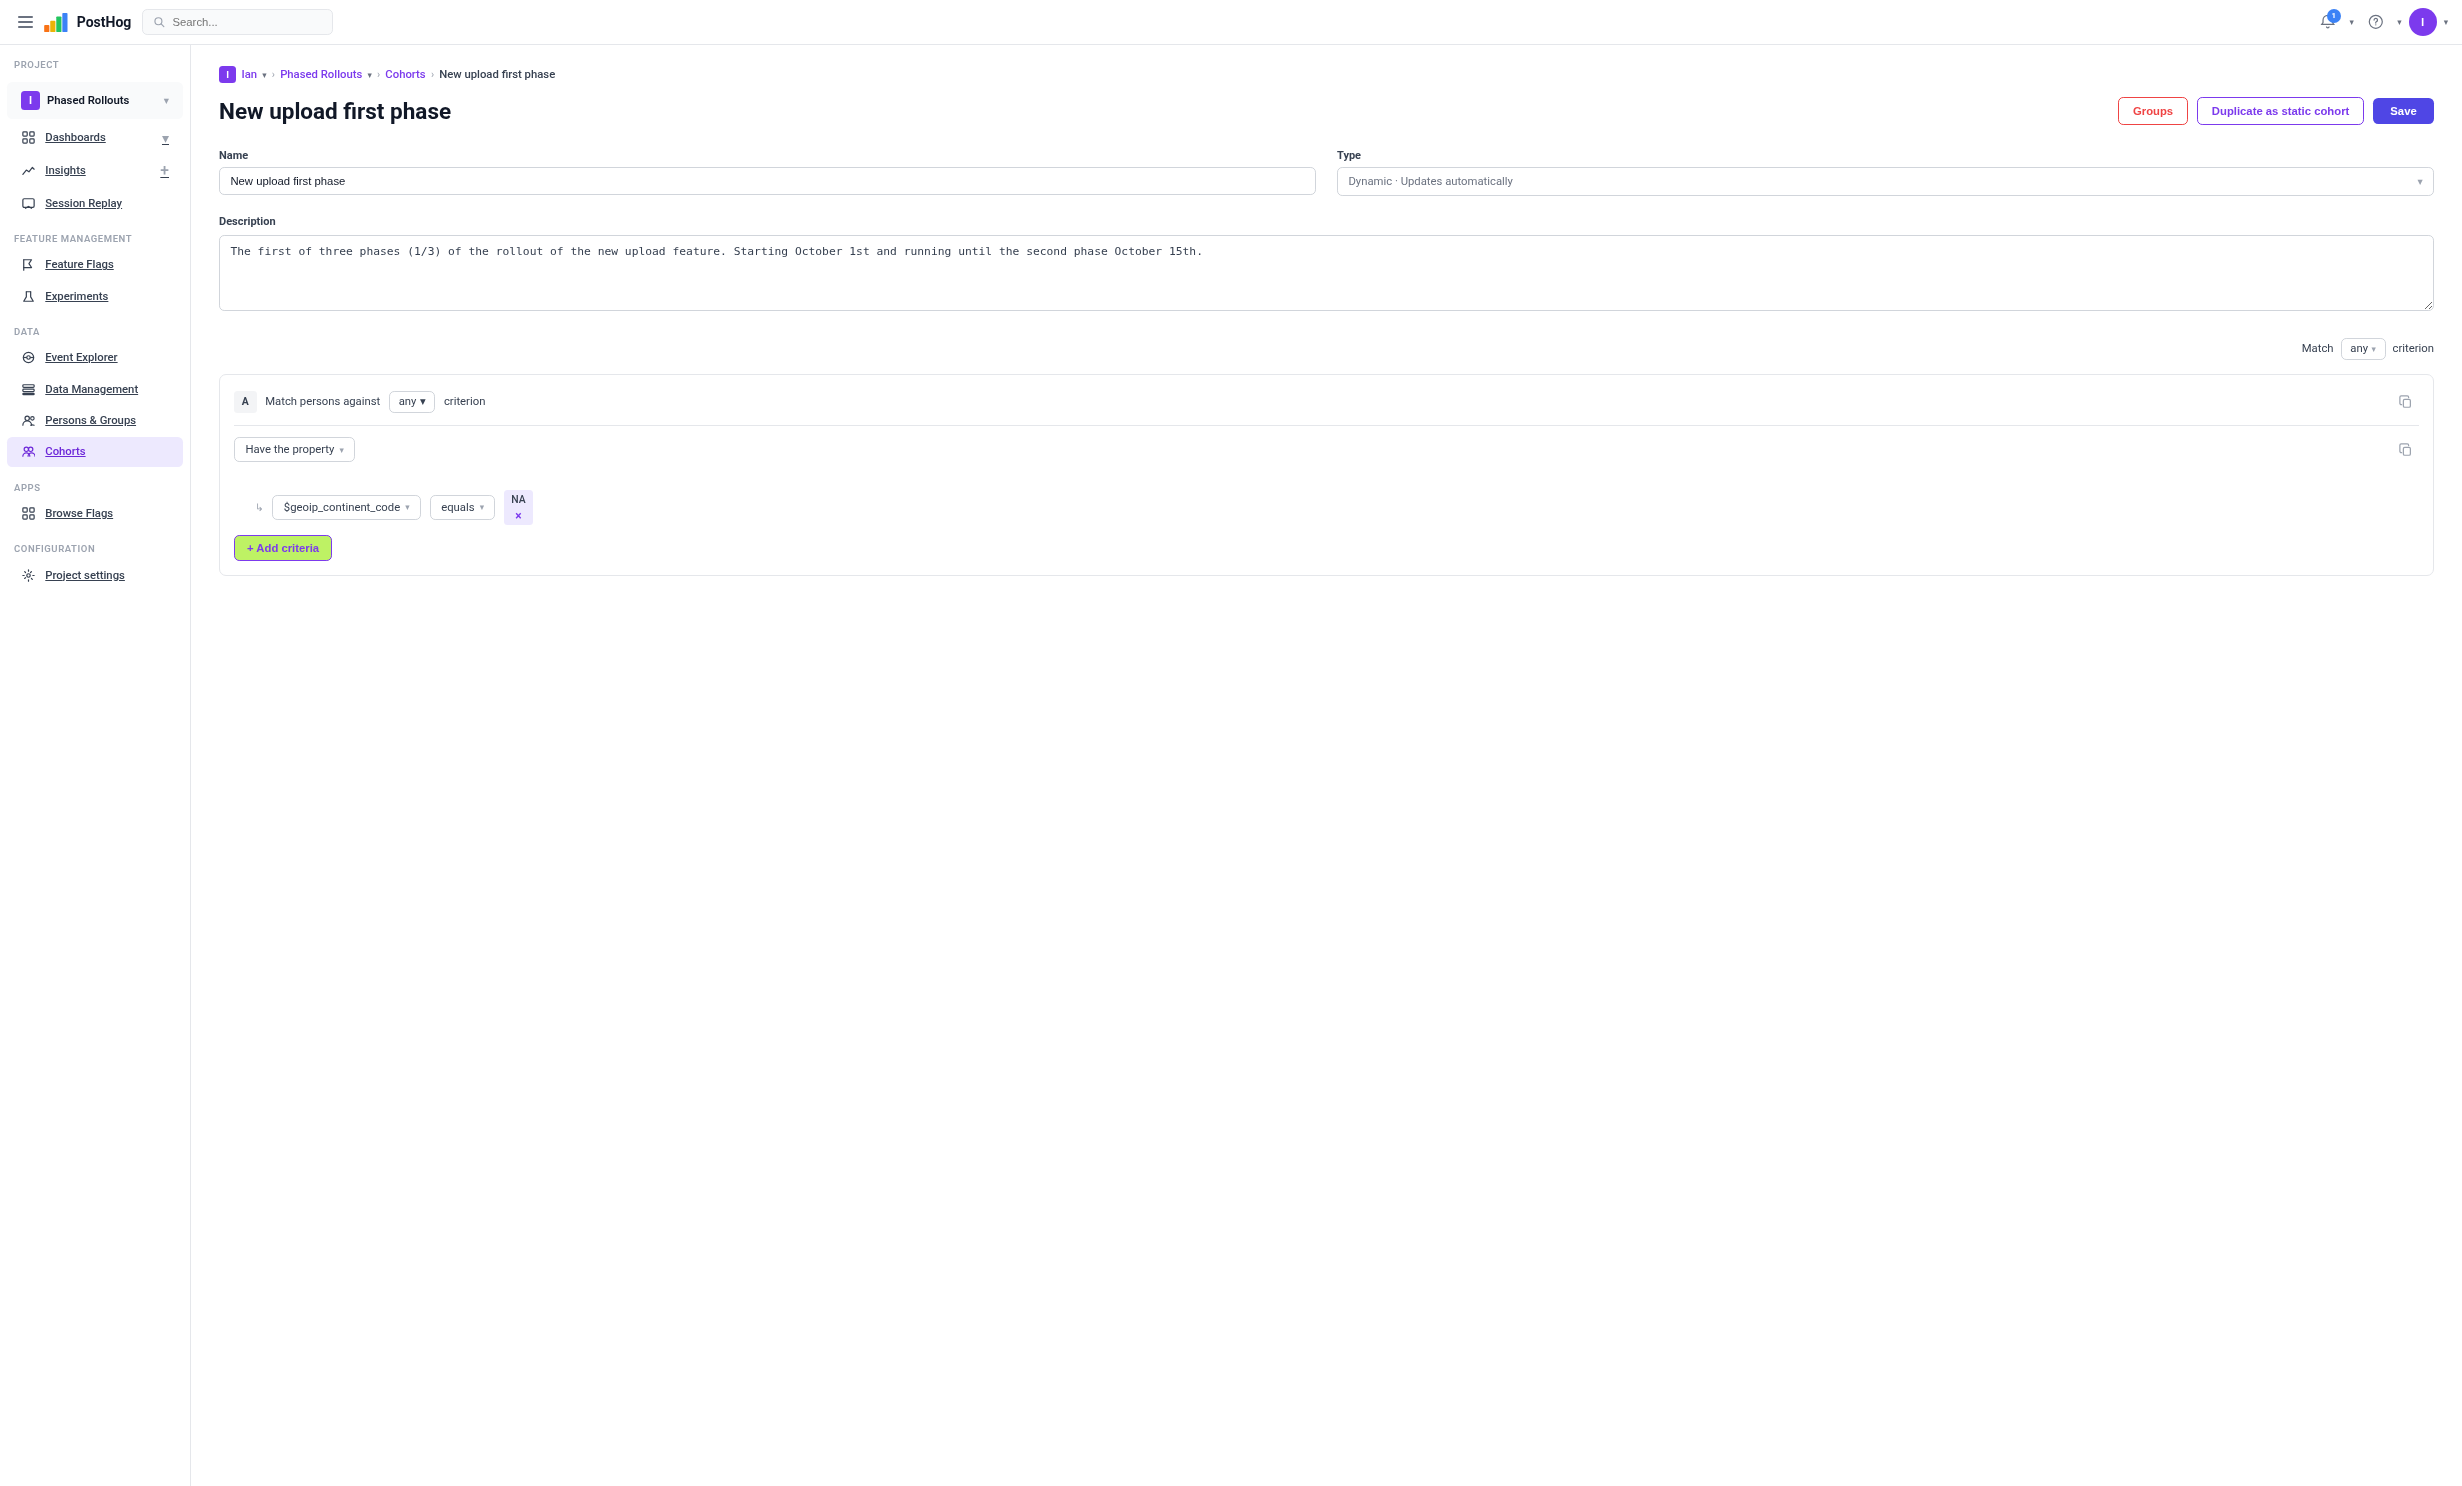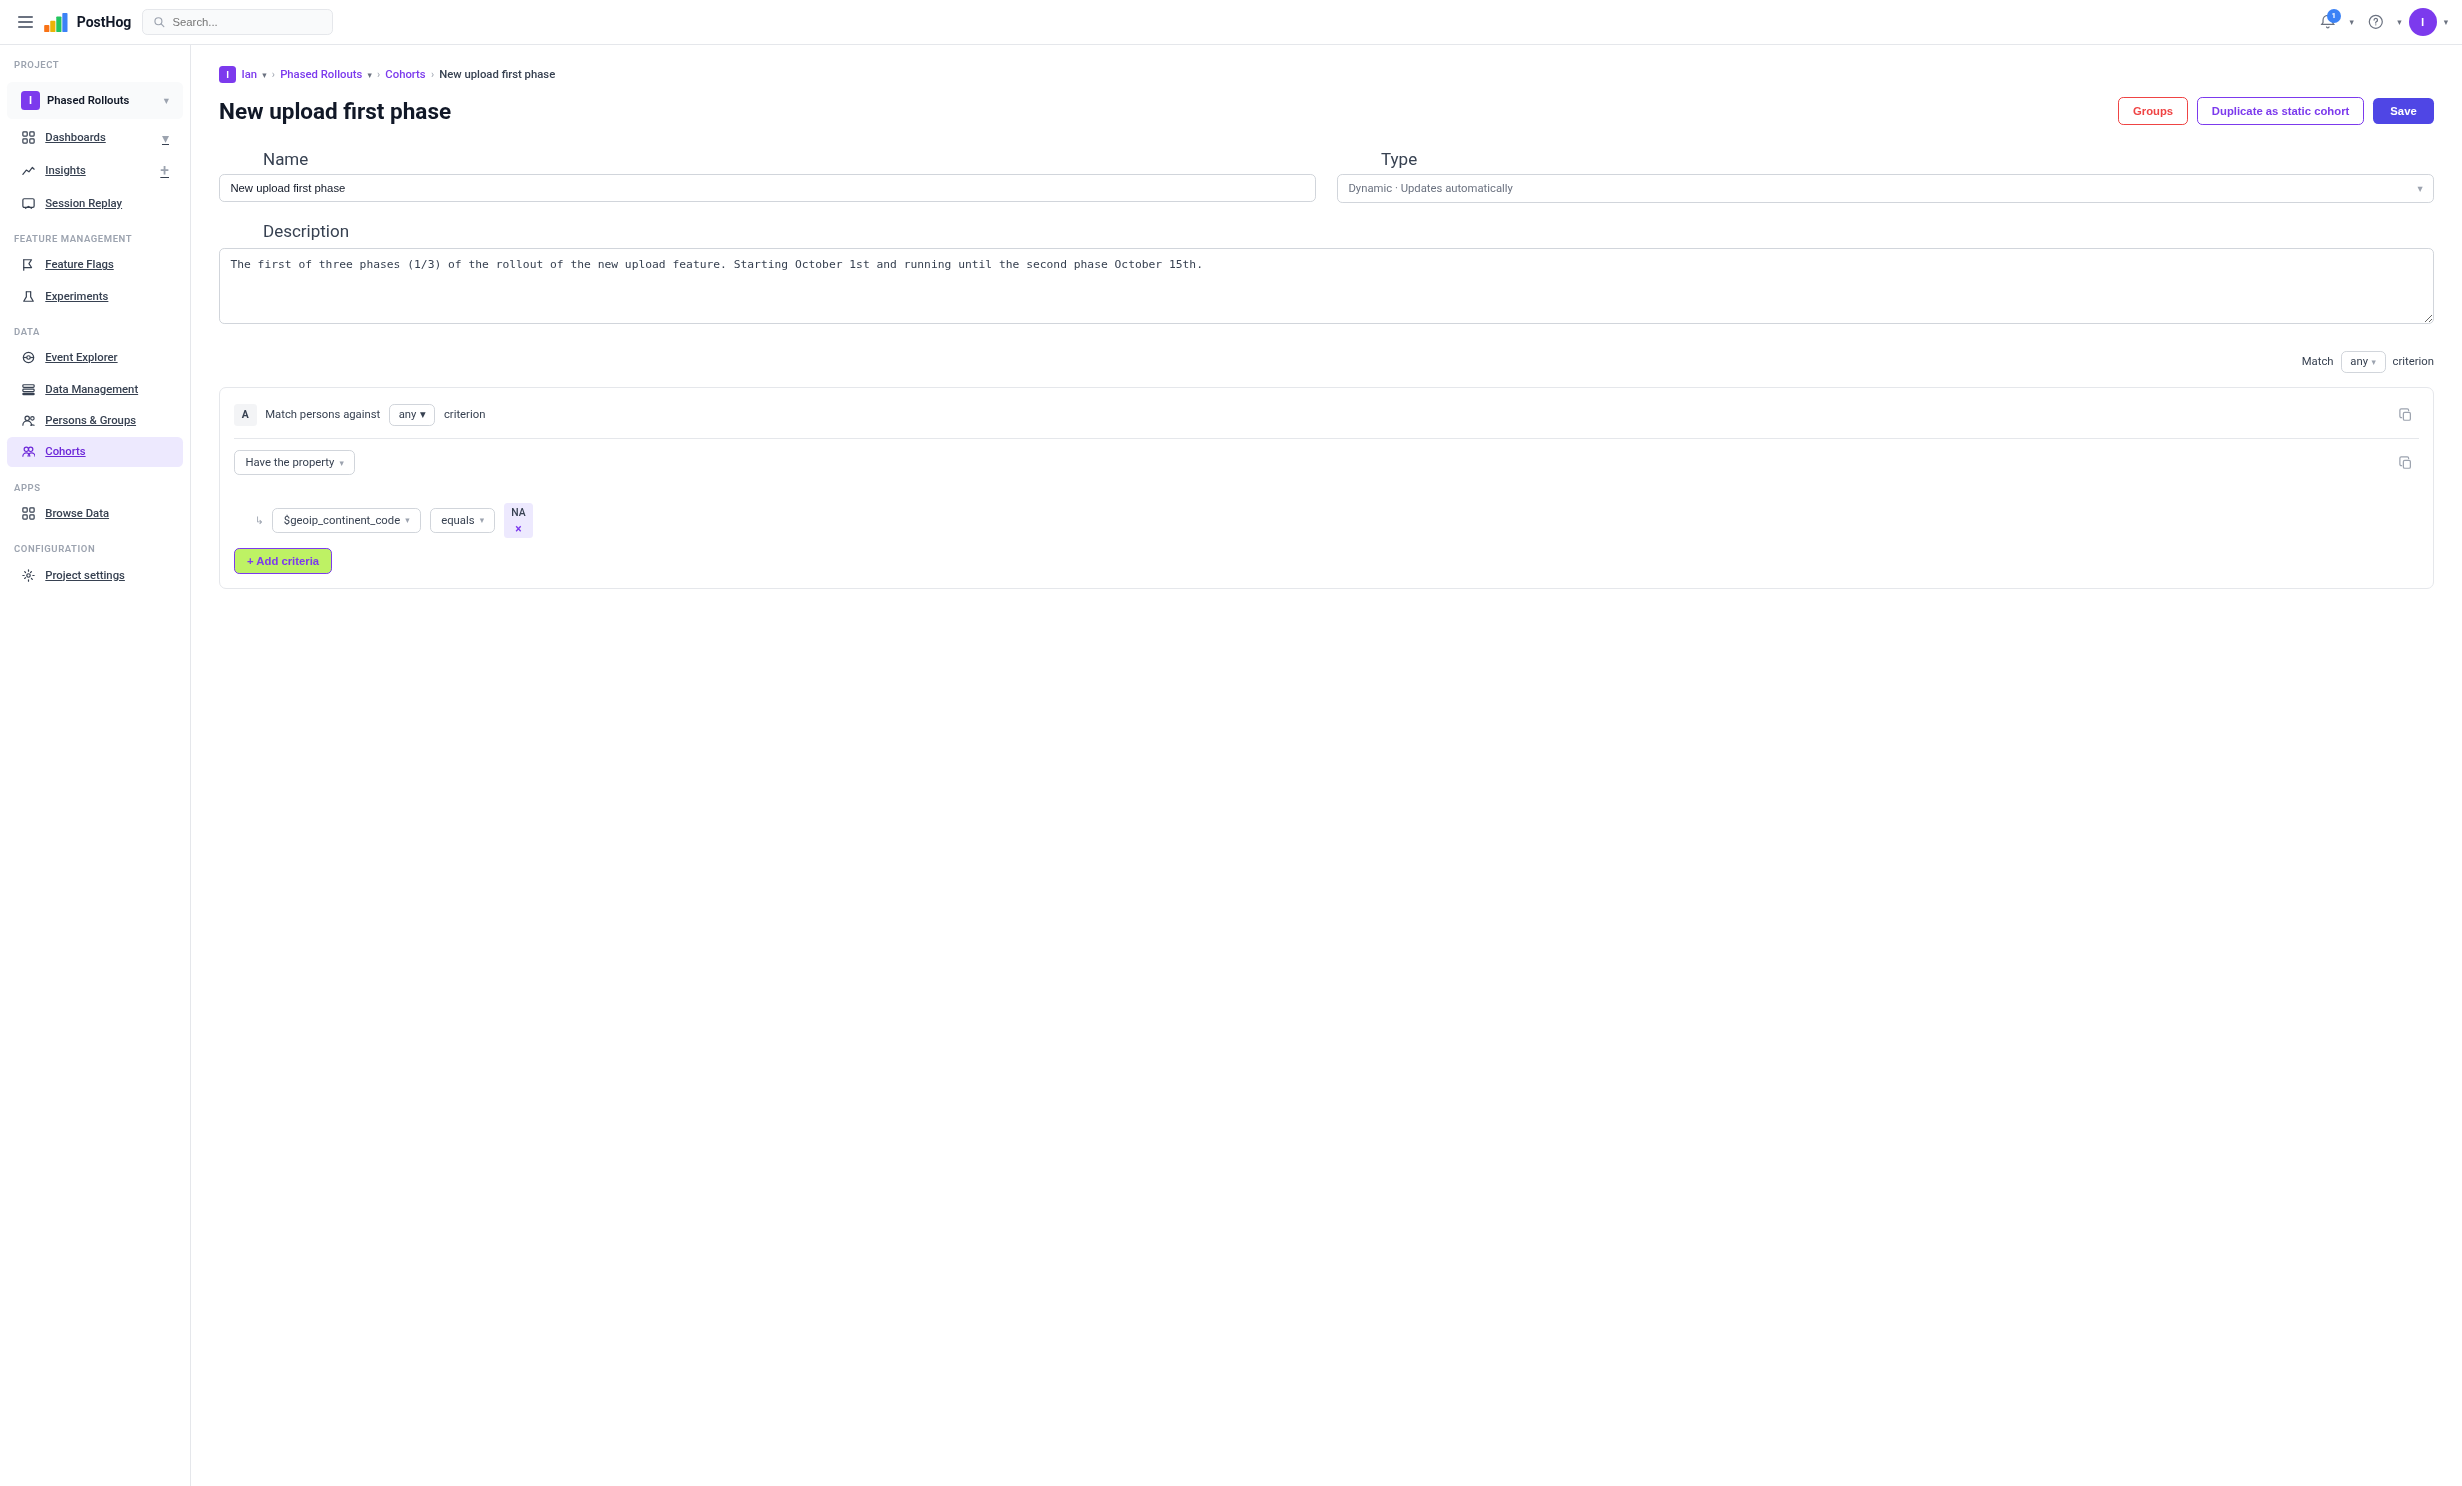--- a/index.html
+++ b/index.html
@@ -50,21 +50,21 @@
     .header-actions { display: flex; align-items: center; gap: 8.7px; }
     .btn-delete { border: 1.3px solid #ef4444; color: #ef4444; background: #fff; padding: 7px 14px; border-radius: 5.2px; font-size: 11.3px; font-weight: 600; cursor: pointer; }
     .btn-duplicate { border: 1.3px solid #7c3aed; color: #7c3aed; background: #fff; padding: 7px 14px; border-radius: 5.2px; font-size: 11.3px; font-weight: 600; cursor: pointer; }
     .btn-save { background: #4f46e5; color: #fff; border: none; padding: 7px 17.3px; border-radius: 5.2px; font-size: 11.3px; font-weight: 600; cursor: pointer; }
 
     
     .form-row { display: flex; gap: 21px; margin-bottom: 17.3px; }
     .form-group { display: flex; flex-direction: column; gap: 5.2px; }
     .form-group.name-field { flex: 1; }
     .form-group.type-field { flex: 1; }
-    .form-label { font-size: 17px; font-weight: 400; color: #374151; margin-left: 44px; }
+    .form-label { font-size: 11px; font-weight: 700; color: #374151; }
     .form-input { border: 1.3px solid #d1d5db; border-radius: 5.2px; padding: 7px 10.4px; font-size: 11.3px; color: #111827; outline: none; width: 100%; }
     .form-select { display: flex; align-items: center; border: 1.3px solid #d1d5db; border-radius: 5.2px; padding: 7px 10.4px; font-size: 11.3px; color: #6b7280; background: #fff; cursor: pointer; gap: 7px; }
     .form-select .select-text { flex: 1; }
     .form-select .chevron { color: #9ca3af; font-size: 10.4px; }
     .form-textarea { border: 1.3px solid #d1d5db; border-radius: 5.2px; padding: 8.7px 10.4px; font-size: 11.3px; color: #374151; outline: none; width: 100%; min-height: 76px; resize: vertical; line-height: 1.5; }
     .description-group { margin-bottom: 24px; }
 
     
     .criteria-section { margin-top: 7px; }
     .criteria-header { display: flex; align-items: flex-start; margin-bottom: 14px; }
@@ -268,21 +268,21 @@
 
       <div class="sidebar-item">
         <div class="item-icon">
           <svg width="13" height="13" fill="none" viewBox="0 0 15 15">
               <rect x="1" y="1" width="5" height="5" rx="1" stroke="currentColor" stroke-width="1.4"></rect>
               <rect x="9" y="1" width="5" height="5" rx="1" stroke="currentColor" stroke-width="1.4"></rect>
               <rect x="1" y="9" width="5" height="5" rx="1" stroke="currentColor" stroke-width="1.4"></rect>
               <rect x="9" y="9" width="5" height="5" rx="1" stroke="currentColor" stroke-width="1.4"></rect>
             </svg>
         </div>
-        <span class="item-label">Browse Data</span>
+        <span class="item-label">Browse Flags</span>
       </div>
 
       <div class="sidebar-section-label">CONFIGURATION</div>
 
       <div class="sidebar-item">
         <div class="item-icon">
           <svg width="13" height="13" fill="none" viewBox="0 0 15 15">
               <circle cx="7.5" cy="7.5" r="2" stroke="currentColor" stroke-width="1.4"></circle>
               <path d="M7.5 1v1.5M7.5 12.5V14M1 7.5h1.5M12.5 7.5H14M3.1 3.1l1 1M10.9 10.9l1 1M10.9 3.1l-1 1M3.1 10.9l1-1" stroke="currentColor" stroke-width="1.4" stroke-linecap="round"></path>
             </svg>

